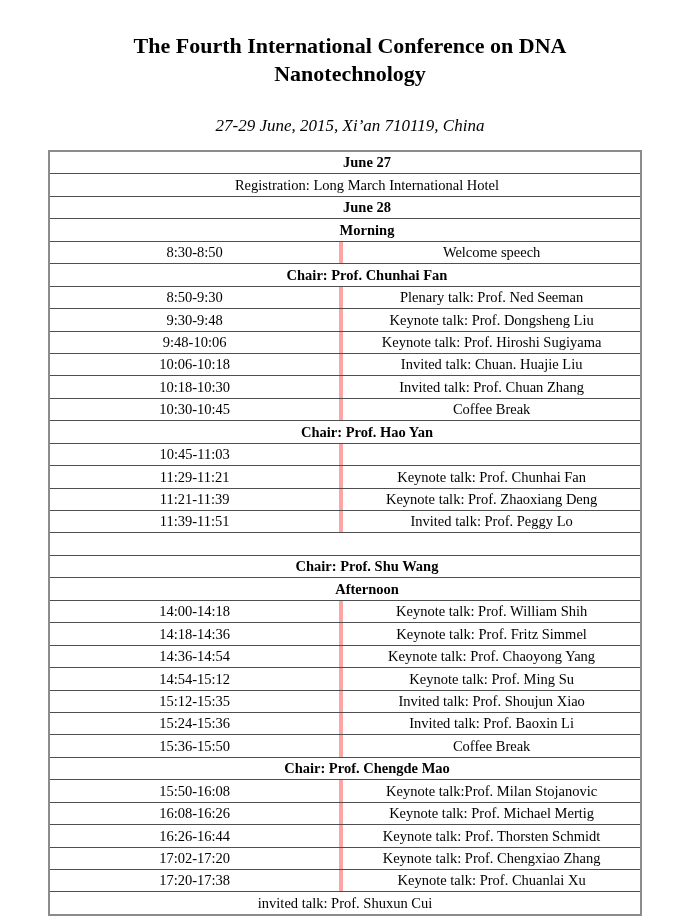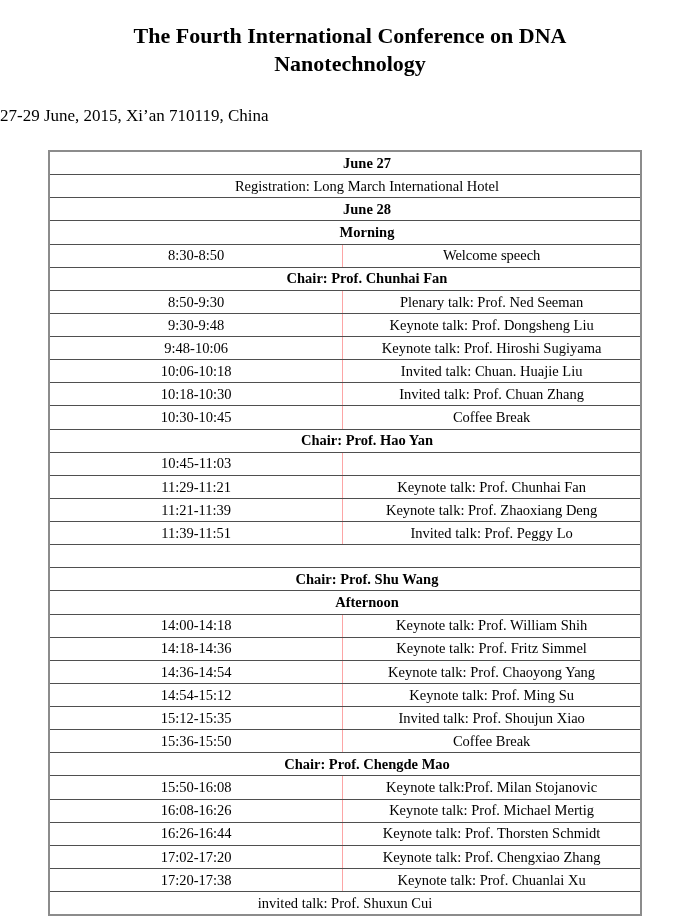--- a/index.html
+++ b/index.html
@@ -10,32 +10,34 @@
   body {
     width: 700px;
     height: 916px;
     position: relative;
     overflow: hidden;
     font-family: "Liberation Serif", serif;
     color: #000000;
     -webkit-font-smoothing: antialiased;
   }
   .title-block {
-    margin-top: 22px;
+    margin-top: 32px;
     text-align: center;
   }
   .title-line {
     font-size: 22px;
     font-weight: bold;
     line-height: 28px;
   }
   .subtitle {
     margin-top: 28px;
+    text-align: center;
     font-size: 17px;
     line-height: 20px;
+    font-style: italic;
   }
   .schedule {
     position: absolute;
     left: 48px;
     top: 150px;
     width: 594px;
     height: 766px;
     box-sizing: border-box;
     border: 2px solid #8c8c8c;
     display: flex;
@@ -56,21 +58,21 @@
     align-items: center;
     justify-content: center;
     font-size: 14.5px;
     line-height: 1;
     white-space: nowrap;
     overflow: hidden;
   }
   .cell.time {
     width: 49.7%;
     box-sizing: border-box;
-    border-right: 1px solid #fca5a5;
+    border-right: 4px solid #fca5a5;
     text-align: right;
   }
   .cell.event {
     flex: 1;
   }
   .cell.full {
     flex: 1;
     padding-left: 44px;
   }
   .row.header .cell.full {
@@ -172,20 +174,24 @@
     </div>
     <div class="row session">
       <div class="cell time">14:54-15:12</div>
       <div class="cell event">Keynote talk: Prof. Ming Su</div>
     </div>
     <div class="row session">
       <div class="cell time">15:12-15:35</div>
       <div class="cell event">Invited talk: Prof. Shoujun Xiao</div>
     </div>
     <div class="row session">
+      <div class="cell time">15:24-15:36</div>
+      <div class="cell event">Invited talk: Prof. Baoxin Li</div>
+    </div>
+    <div class="row session">
       <div class="cell time">15:36-15:50</div>
       <div class="cell event">Coffee Break</div>
     </div>
     <div class="row header">
       <div class="cell full">Chair: Prof. Chengde Mao</div>
     </div>
     <div class="row session">
       <div class="cell time">15:50-16:08</div>
       <div class="cell event">Keynote talk:Prof. Milan Stojanovic</div>
     </div>

